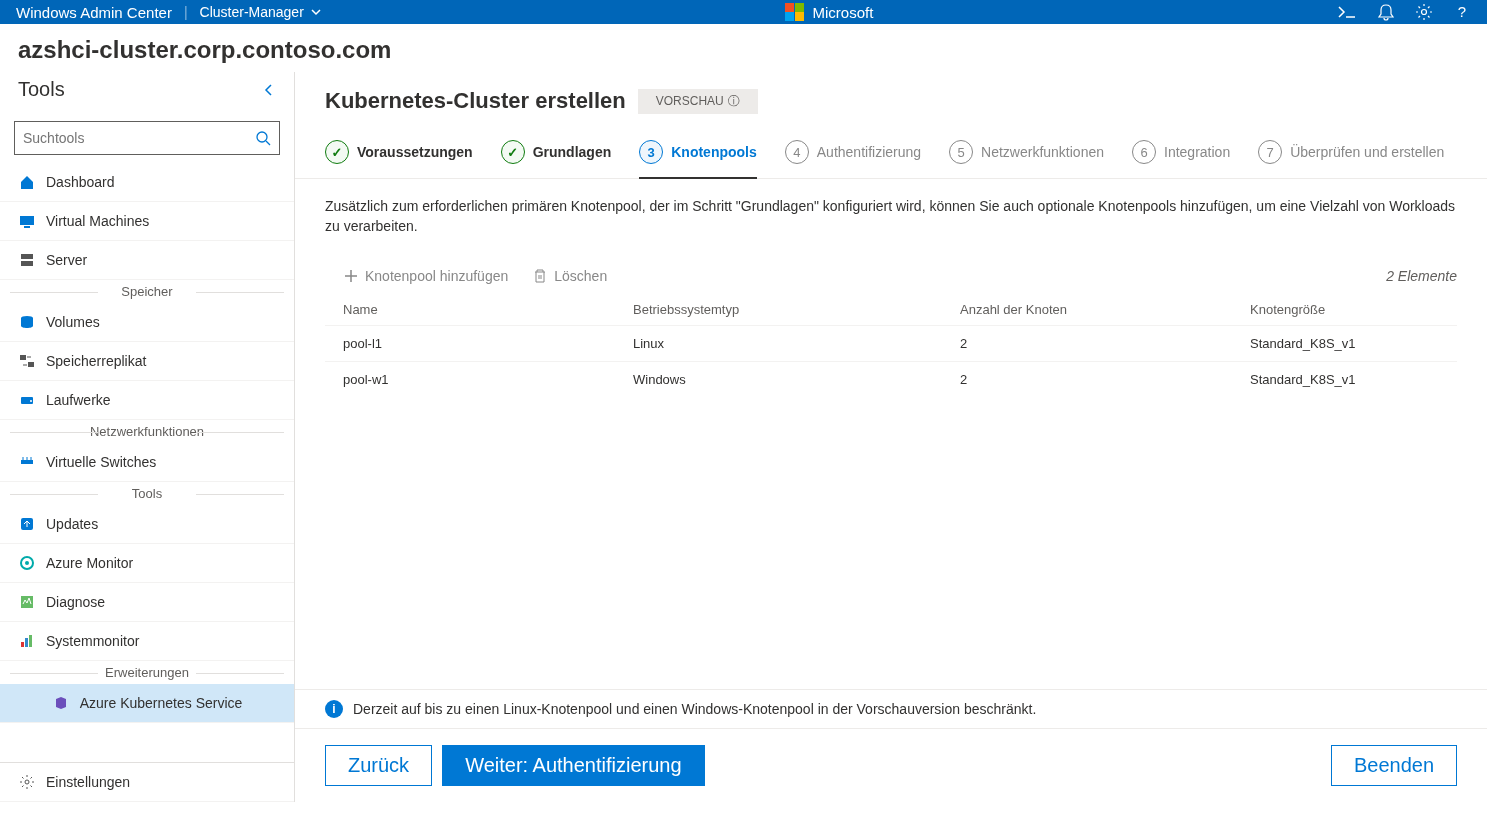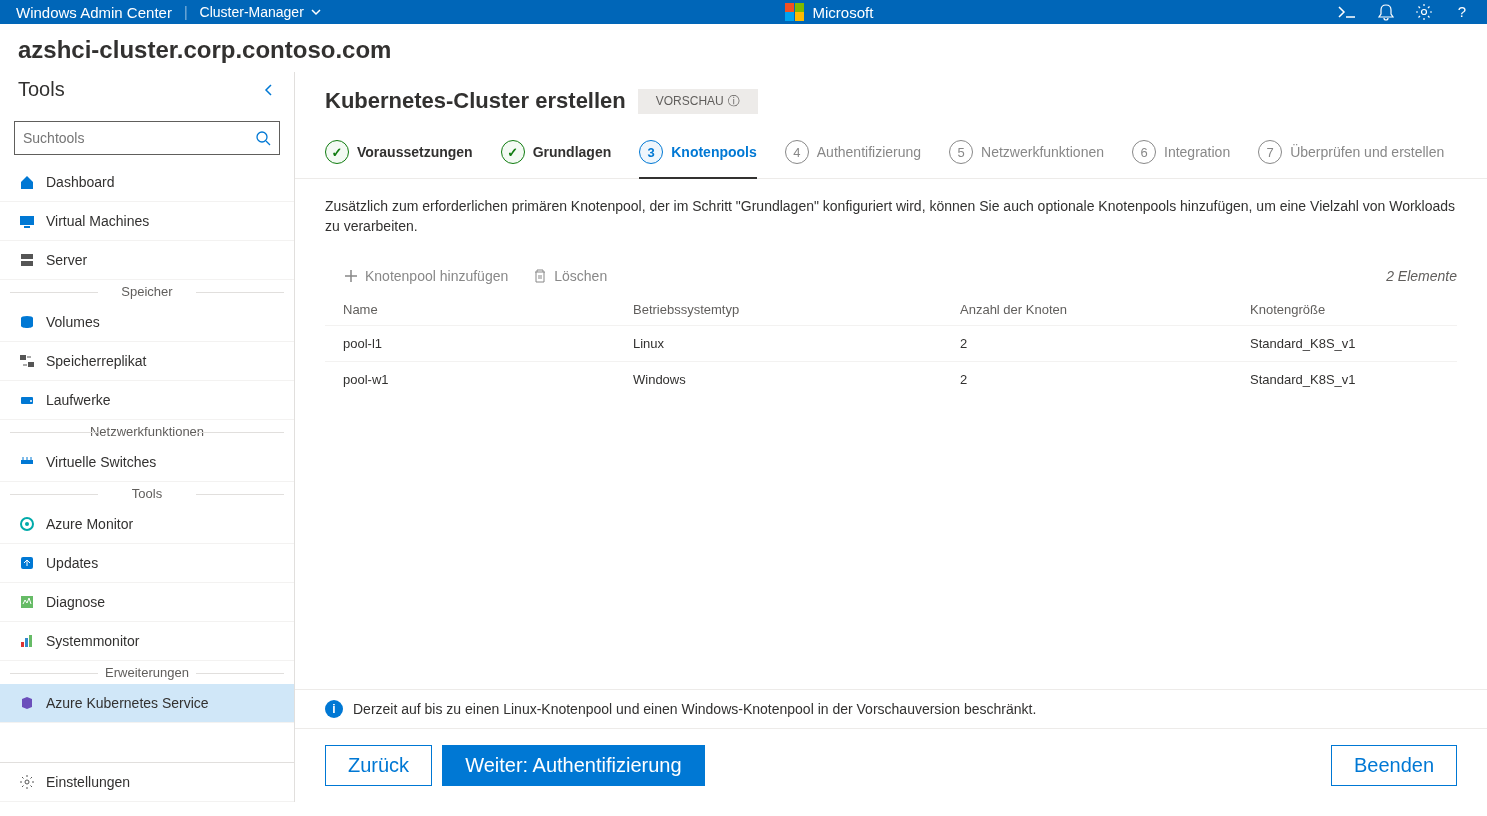--- a/index.html
+++ b/index.html
@@ -29,21 +29,21 @@
   .sidebar { width: 295px; border-right: 1px solid #e1dfdd; display: flex; flex-direction: column; }
   .sidebar-header { display: flex; align-items: center; justify-content: space-between; padding: 6px 18px 12px; }
   .sidebar-title { font-size: 20px; font-weight: 400; }
   .collapse-chevron { color: #0078d4; cursor: pointer; }
   .search-wrap { padding: 8px 14px 8px; }
   .search-box { display: flex; align-items: center; border: 1px solid #605e5c; height: 34px; padding: 0 8px; }
   .search-input { flex: 1; border: none; outline: none; font-size: 14px; color: #605e5c; }
   .search-icon { color: #0078d4; }
   .nav { flex: 1; overflow-y: auto; }
   .nav-item { display: flex; align-items: center; gap: 10px; padding: 10px 18px; cursor: pointer; border-bottom: 1px solid #f3f2f1; }
-  .nav-item.selected { background: #d0e7f8; }
+  .nav-item.selected { background: #d0e7f8; justify-content: center; }
   .nav-group { text-align: center; color: #605e5c; font-size: 13px; padding: 4px 0; position: relative; }
   .nav-group::before, .nav-group::after { content: ""; position: absolute; top: 50%; width: 30%; border-top: 1px solid #e1dfdd; }
   .nav-group::before { left: 10px; }
   .nav-group::after { right: 10px; }
   .nav-icon { width: 18px; height: 18px; display: flex; align-items: center; justify-content: center; font-size: 14px;}
   .nav-bottom { border-top: 1px solid #e1dfdd; }
   
   
   .content { flex: 1; display: flex; flex-direction: column; padding: 0 0 0 0; overflow: hidden; }
   .content-header { display: flex; align-items: center; gap: 12px; padding: 16px 30px 18px; }
@@ -232,34 +232,34 @@
               <rect x="2" y="6" width="12" height="4" fill="#0078d4"></rect>
               <path d="M4 6 L4 3 M8 6 L8 3 M12 6 L12 3" stroke="#0078d4"></path>
             </svg>
           </span>
         <span>Virtuelle Switches</span>
       </div>
       <div class="nav-group">Tools</div>
       <div class="nav-item">
         <span class="nav-icon">
             <svg width="16" height="16" viewBox="0 0 16 16">
+              <rect x="2" y="2" width="12" height="12" rx="2" fill="#0078d4"></rect>
+              <path d="M8 5 L8 11 M5 8 L8 5 L11 8" stroke="#fff" fill="none"></path>
+            </svg>
+          </span>
+        <span>Updates</span>
+      </div>
+      <div class="nav-item">
+        <span class="nav-icon">
+            <svg width="16" height="16" viewBox="0 0 16 16">
               <circle cx="8" cy="8" r="6" stroke="#0aa" fill="none" stroke-width="2"></circle>
               <circle cx="8" cy="8" r="2" fill="#0aa"></circle>
             </svg>
           </span>
         <span>Azure Monitor</span>
-      </div>
-      <div class="nav-item">
-        <span class="nav-icon">
-            <svg width="16" height="16" viewBox="0 0 16 16">
-              <rect x="2" y="2" width="12" height="12" rx="2" fill="#0078d4"></rect>
-              <path d="M8 5 L8 11 M5 8 L8 5 L11 8" stroke="#fff" fill="none"></path>
-            </svg>
-          </span>
-        <span>Updates</span>
       </div>
       <div class="nav-item">
         <span class="nav-icon">
             <svg width="16" height="16" viewBox="0 0 16 16">
               <rect x="2" y="2" width="12" height="12" fill="#6b6"></rect>
               <path d="M4 10 L6 6 L8 9 L10 4 L12 10" stroke="#fff" fill="none"></path>
             </svg>
           </span>
         <span>Diagnose</span>
       </div>

